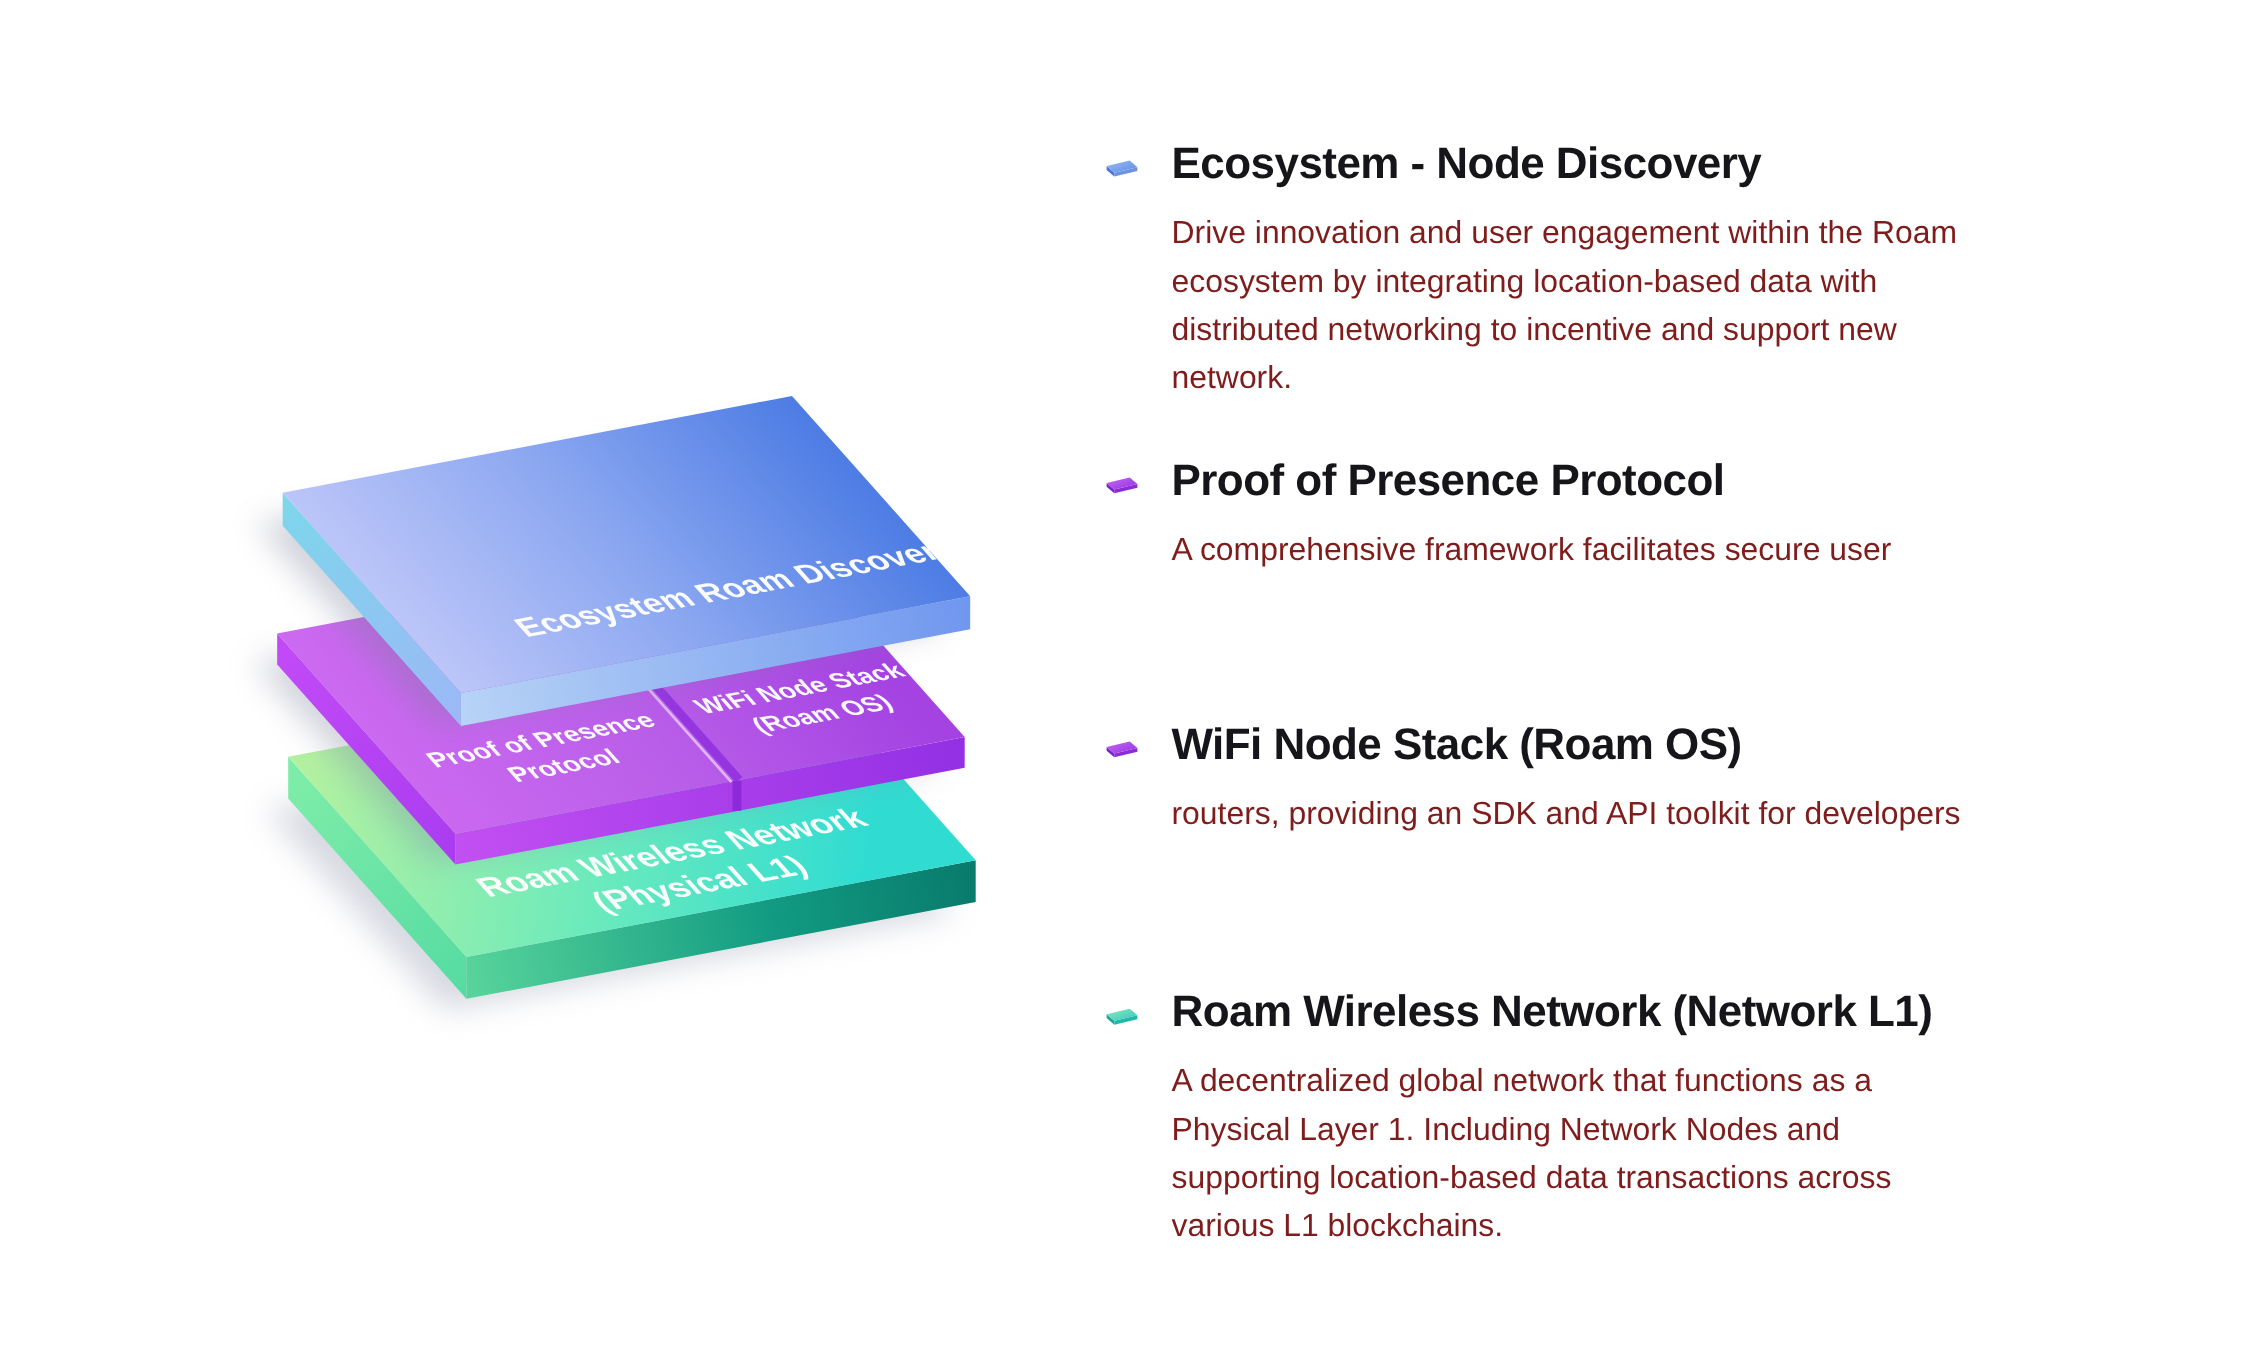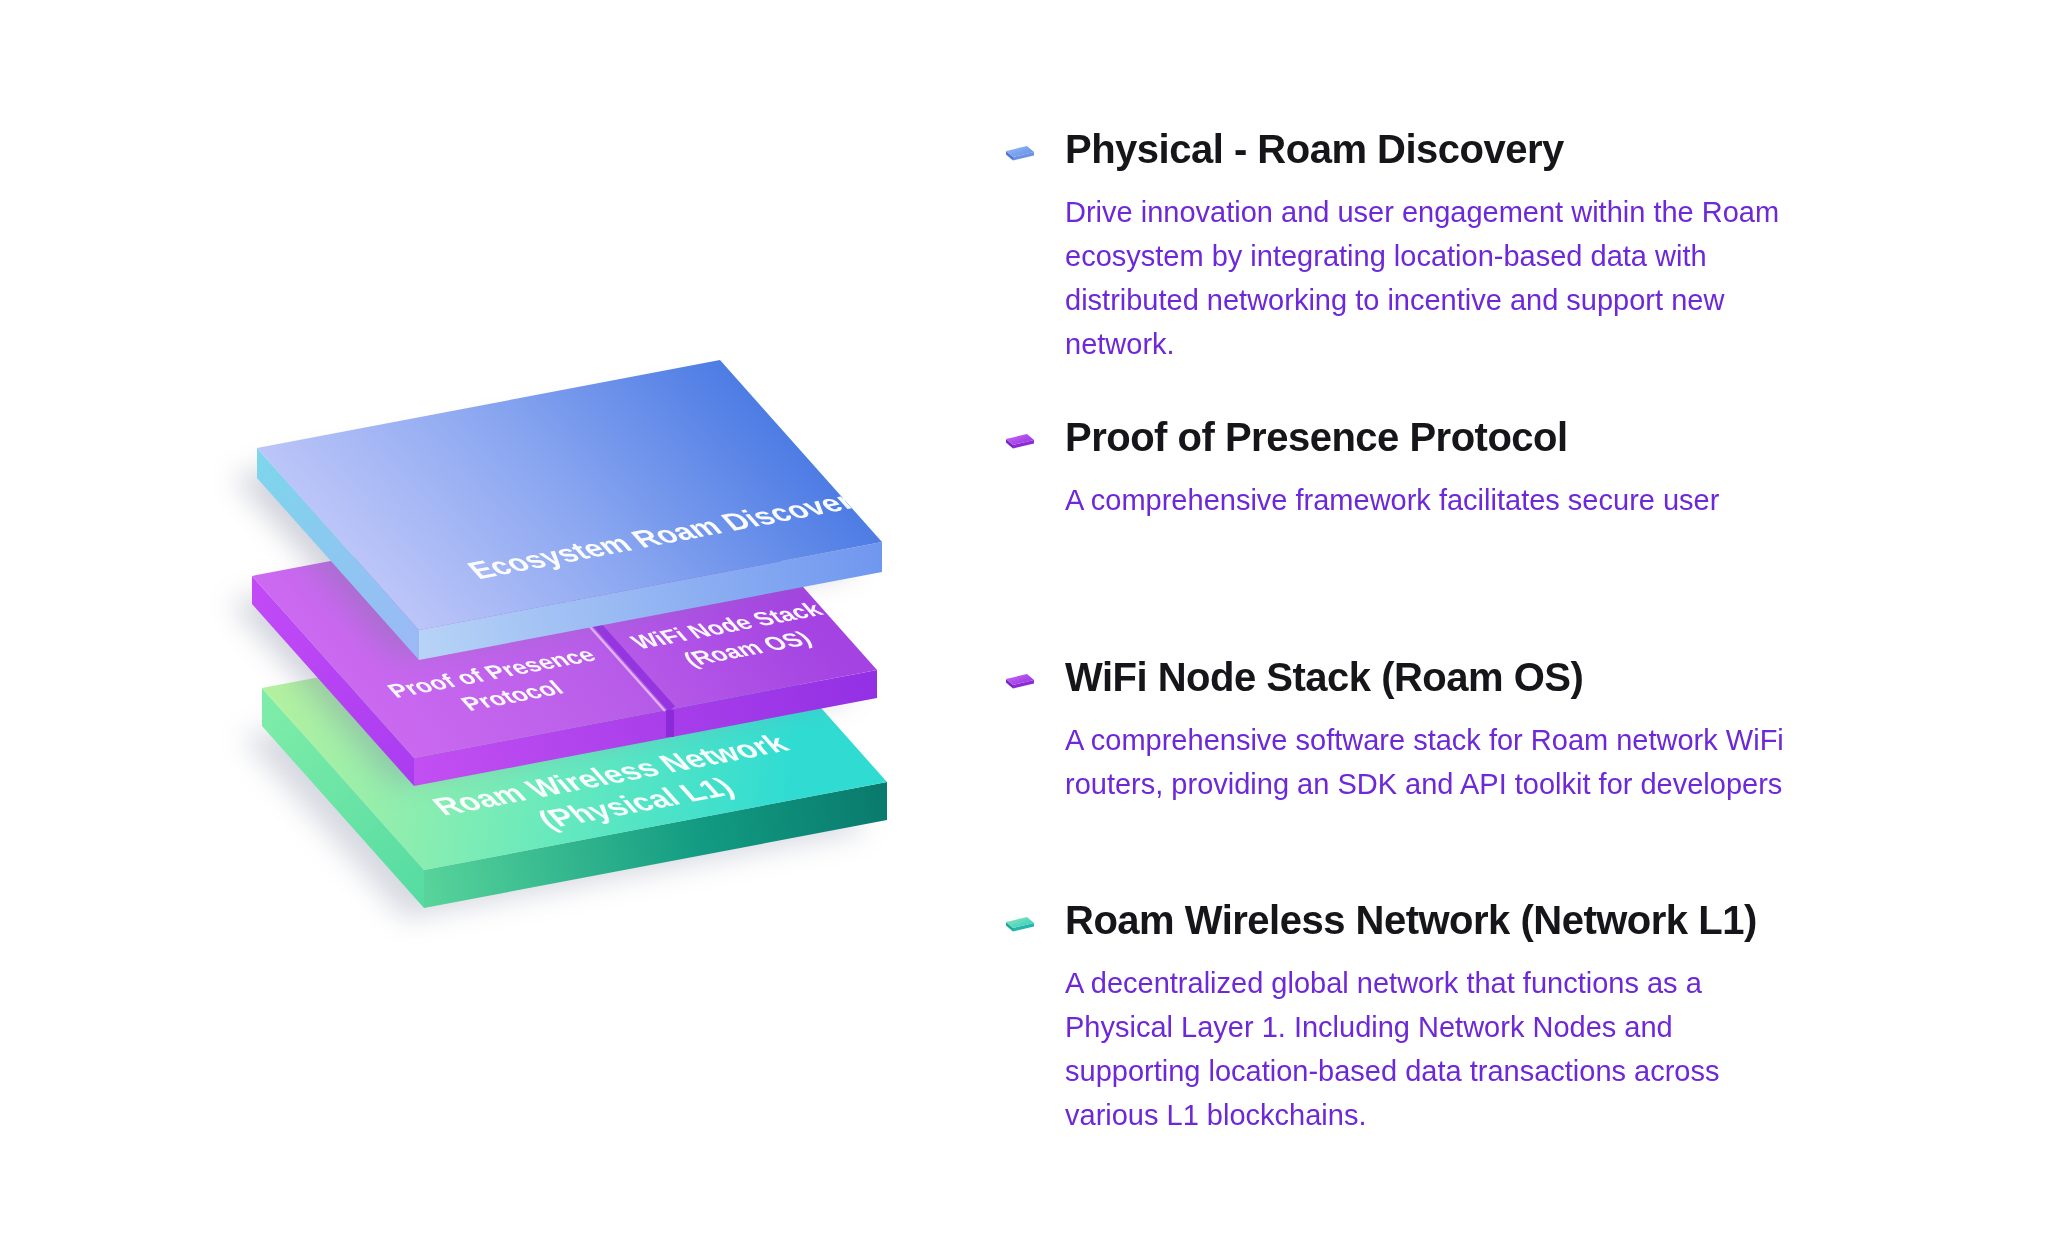--- a/index.html
+++ b/index.html
@@ -30,21 +30,21 @@
   .feature .chip {
     position:absolute; left:0; top:12px; width:36px; height:26px;
   }
   .feature .texts { position:absolute; left:63px; top:0; width:760px; }
   .feature h2 {
     font-size:40px; line-height:50px; font-weight:700;
     letter-spacing:-0.5px; color:#16161a;
   }
   .feature .desc { margin-top:16px; }
   .feature .desc .line {
-    font-size:29px; line-height:44px; color:#6d28d9;
+    font-size:29px; line-height:44px; color:#7f1d1d;
     white-space:nowrap;
   }
   .s1 { top:124px; }
   .s2 { top:412px; }
   .s3 { top:652px; }
   .s4 { top:895px; }
 </style>
 </head>
 <body>
 
@@ -152,21 +152,21 @@
               <stop offset="0" stop-color="#9cc0f2"></stop>
                 <stop offset="1" stop-color="#5b87e8"></stop>
             </linearGradient>
           </defs>
           <polygon points="4,15 11,21 11,24.5 4,18.5" fill="#4f74d6"></polygon>
           <polygon points="11,21 32,16 32,19.5 11,24.5" fill="#6d92e4"></polygon>
           <polygon points="4,15 25,10 32,16 11,21" fill="url(#icB)"></polygon>
         </svg>
       </span>
       <div class="texts">
-        <h2>Physical - Roam Discovery</h2>
+        <h2>Ecosystem - Node Discovery</h2>
         <div class="desc">
             <div class="line">Drive innovation and user engagement within the Roam</div>
             <div class="line">ecosystem by integrating location-based data with</div>
             <div class="line">distributed networking to incentive and support new</div>
             <div class="line">network.</div>
           </div>
       </div>
     </section>
 
     <section class="feature s2">
@@ -201,21 +201,20 @@
             </linearGradient>
           </defs>
           <polygon points="4,15 11,21 11,24.5 4,18.5" fill="#7b22c8"></polygon>
           <polygon points="11,21 32,16 32,19.5 11,24.5" fill="#8c2bd6"></polygon>
           <polygon points="4,15 25,10 32,16 11,21" fill="url(#icP2)"></polygon>
         </svg>
       </span>
       <div class="texts">
         <h2>WiFi Node Stack (Roam OS)</h2>
         <div class="desc">
-            <div class="line">A comprehensive software stack for Roam network WiFi</div>
             <div class="line">routers, providing an SDK and API toolkit for developers</div>
           </div>
       </div>
     </section>
 
     <section class="feature s4">
       <span class="chip">
         <svg viewBox="0 0 36 26" width="36" height="26">
           <defs>
             <linearGradient id="icT" x1="0" y1="0" x2="1" y2="1">

